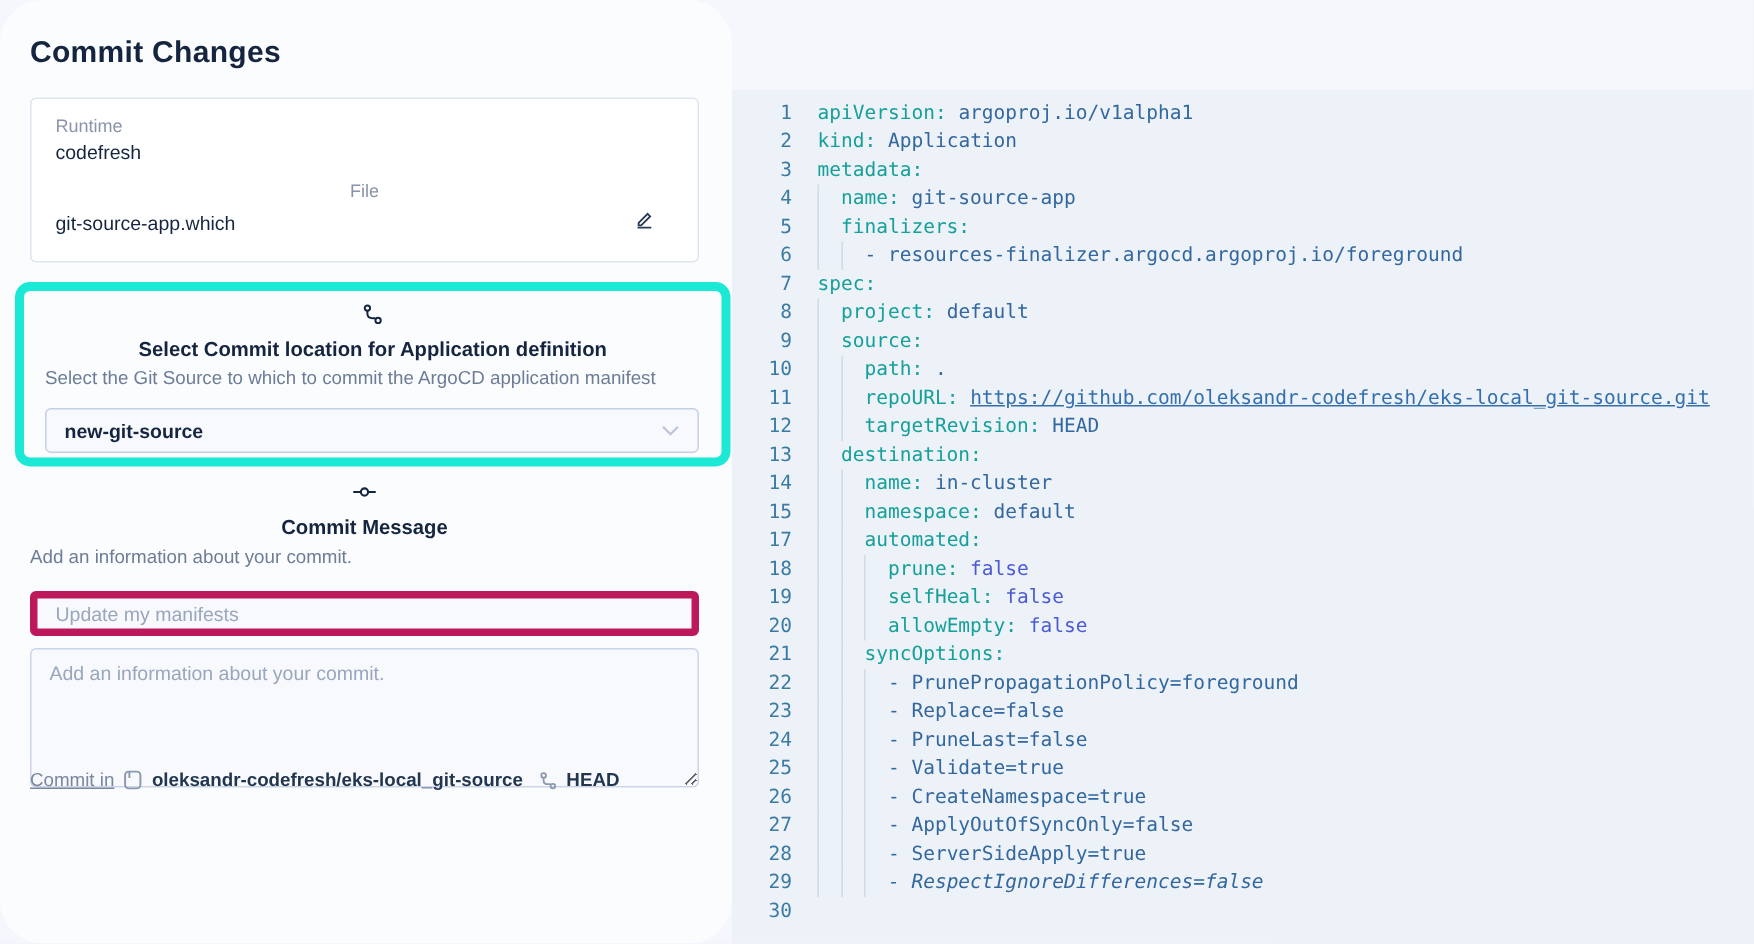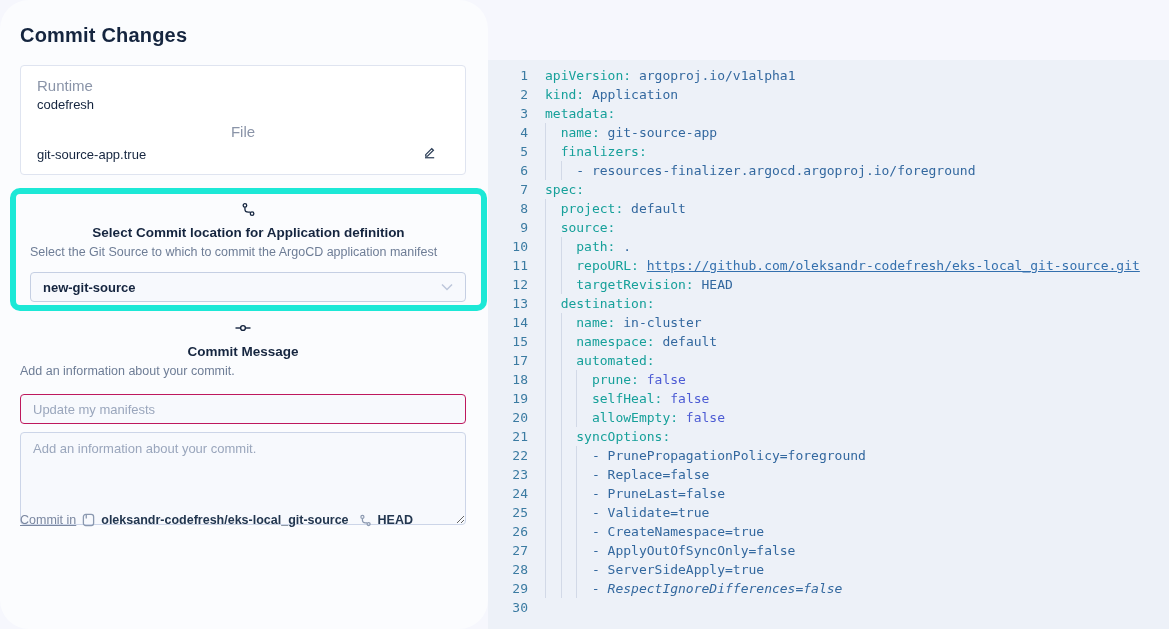--- a/index.html
+++ b/index.html
@@ -12,21 +12,21 @@
     overflow:hidden;
   }
   
   .left-pane { position:absolute; left:0; top:0; width:488px; height:629px; background:#fbfcfe;border-radius:29px; }
   .page-title { position:absolute; left:20px; top:24px; font-size:20px; font-weight:700; color:#15253f; letter-spacing:.2px; }
 
   .info-box {
     position:absolute; left:20px; top:65px; width:446px; height:110px;
     background:#ffffff; border:1px solid #dfe4f0; border-radius:4px; padding:11px 16px;
   }
-  .field-label { font-size:15px; color:#8a94a8; margin-bottom:3px; }
+  .field-label { font-size:12px; color:#8a94a8; margin-bottom:3px; }
   .field-value { font-size:13px; color:#15253f; }
   .file-row { display:flex; align-items:center; justify-content:space-between; }
   .edit-btn { background:none; border:none; cursor:pointer; padding:2px; margin-right:10px; }
   .info-box .group + .group { margin-top:11px;text-align:center; }
 
   .highlight-box {
     position:absolute; left:10px; top:188px; width:477px; height:123px;
     border:6px solid #1ce8d6; border-radius:10px; background:#fbfcfe;
     padding:8px 14px 0 14px;
   }
@@ -37,21 +37,21 @@
   .select-box {
     margin-top:13px; width:436px; height:30px; background:#f7f9fd;
     border:1px solid #c5cfe3; border-radius:4px;
     display:flex; align-items:center; justify-content:space-between;
     padding:0 12px; cursor:pointer;
   }
   .select-value { font-size:13px; font-weight:600; color:#15253f; }
 
   .commit-section { position:absolute; left:20px; top:320px; width:446px; }
   .text-input {
-    width:446px; height:30px; background:#f7f9fd; border:1px solid #be185d; border-radius:4px;
+    width:446px; height:30px; background:#f7f9fd; border:5px solid #be185d; border-radius:4px;
     padding:0 12px; font-size:13px; font-family:"Liberation Sans", sans-serif; color:#15253f;
   }
   .text-input::placeholder, .text-area::placeholder { color:#9aa6bc; opacity:1; }
   .text-area {
     margin-top:8px; width:446px; height:93px; background:#f7f9fd; border:1px solid #ccd5e8; border-radius:4px;
     padding:8px 12px; font-size:13px; font-family:"Liberation Sans", sans-serif; color:#15253f;
     resize:vertical;
   }
   .commit-section .inputs { margin-top:16px; }
 
@@ -87,21 +87,21 @@
   <h1 class="page-title">Commit Changes</h1>
 
   <div class="info-box">
     <div class="group">
       <div class="field-label">Runtime</div>
       <div class="field-value">codefresh</div>
     </div>
     <div class="group">
       <div class="field-label">File</div>
       <div class="file-row">
-        <div class="field-value">git-source-app.true</div>
+        <div class="field-value">git-source-app.which</div>
         <button class="edit-btn">
           <span class="icon">
             <svg width="15" height="15" viewBox="0 0 16 16" fill="none" stroke="#2a3c55" stroke-width="1.3">
               <path d="M4 10.2 10.4 3.8l1.8 1.8L5.8 12H4v-1.8z"></path>
               <line x1="3.2" y1="13.6" x2="13" y2="13.6"></line>
             </svg>
           </span>
         </button>
       </div>
     </div>

